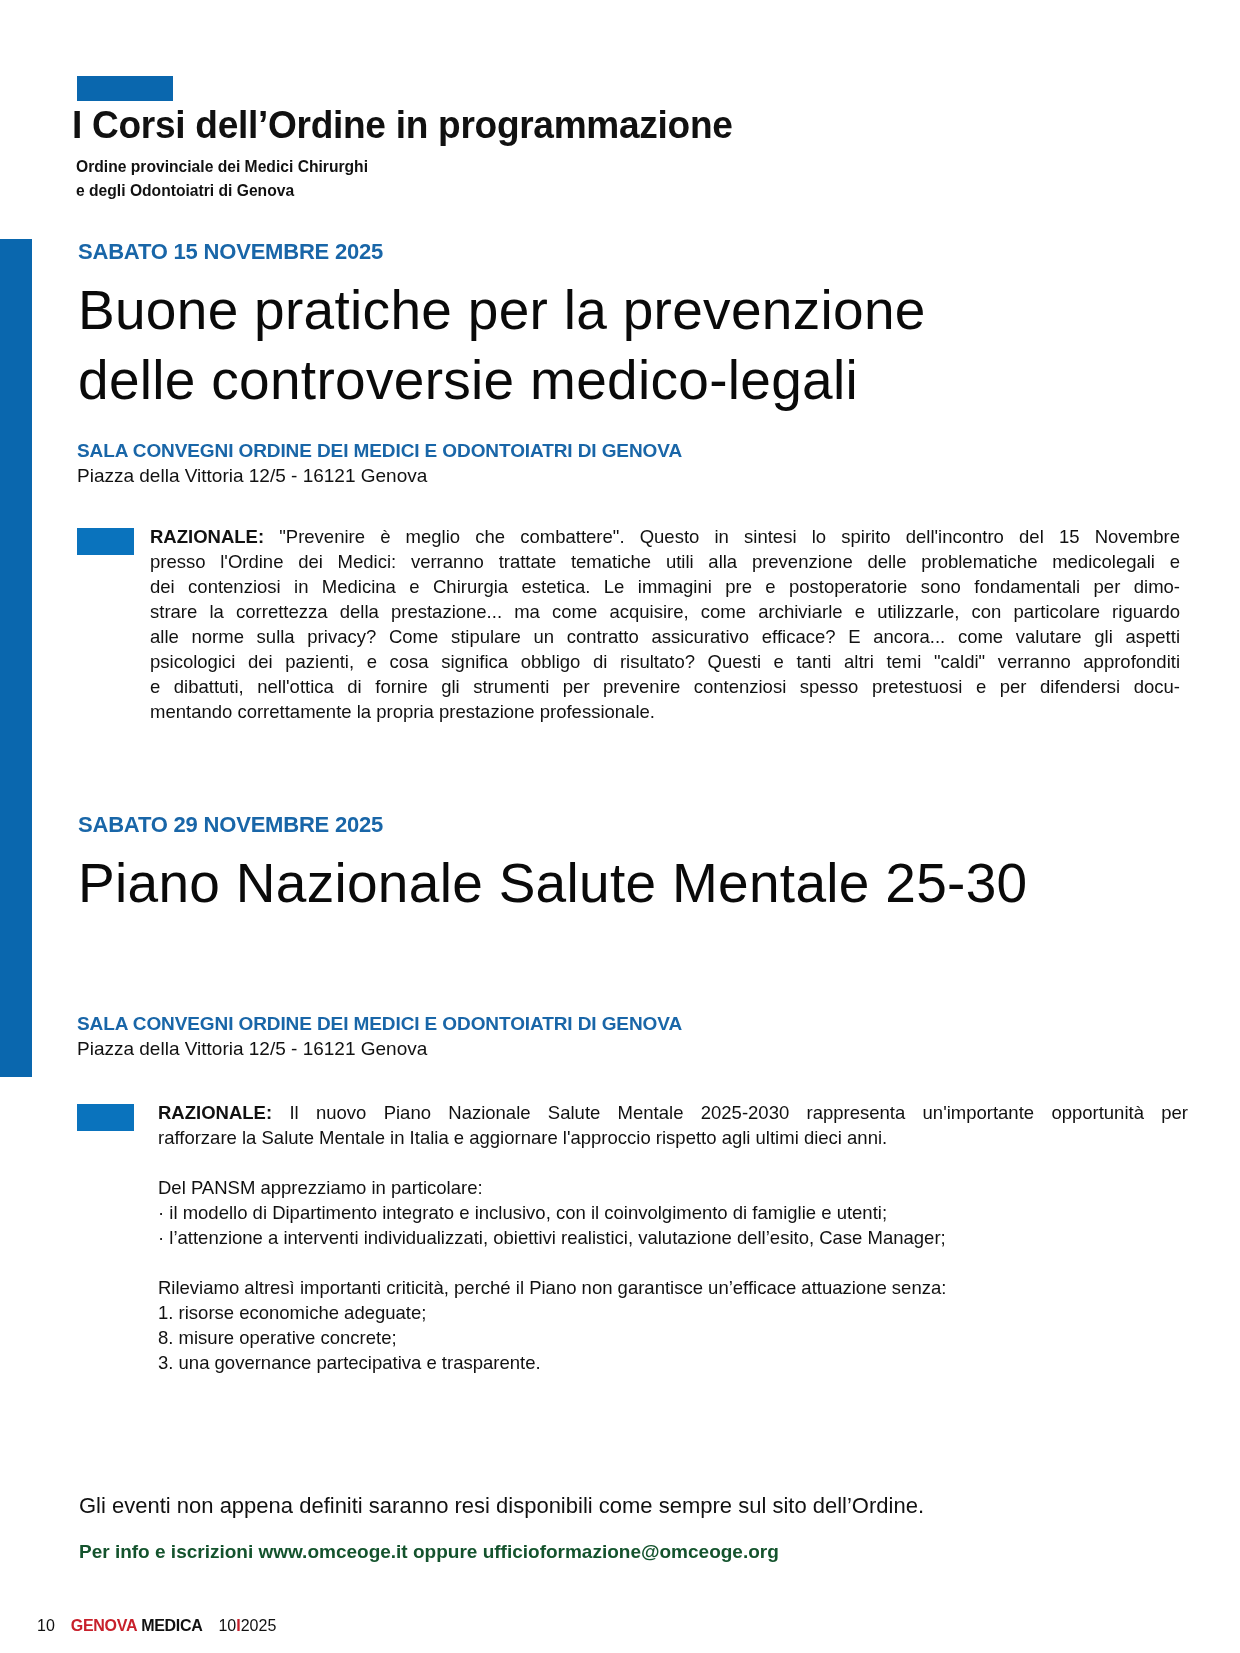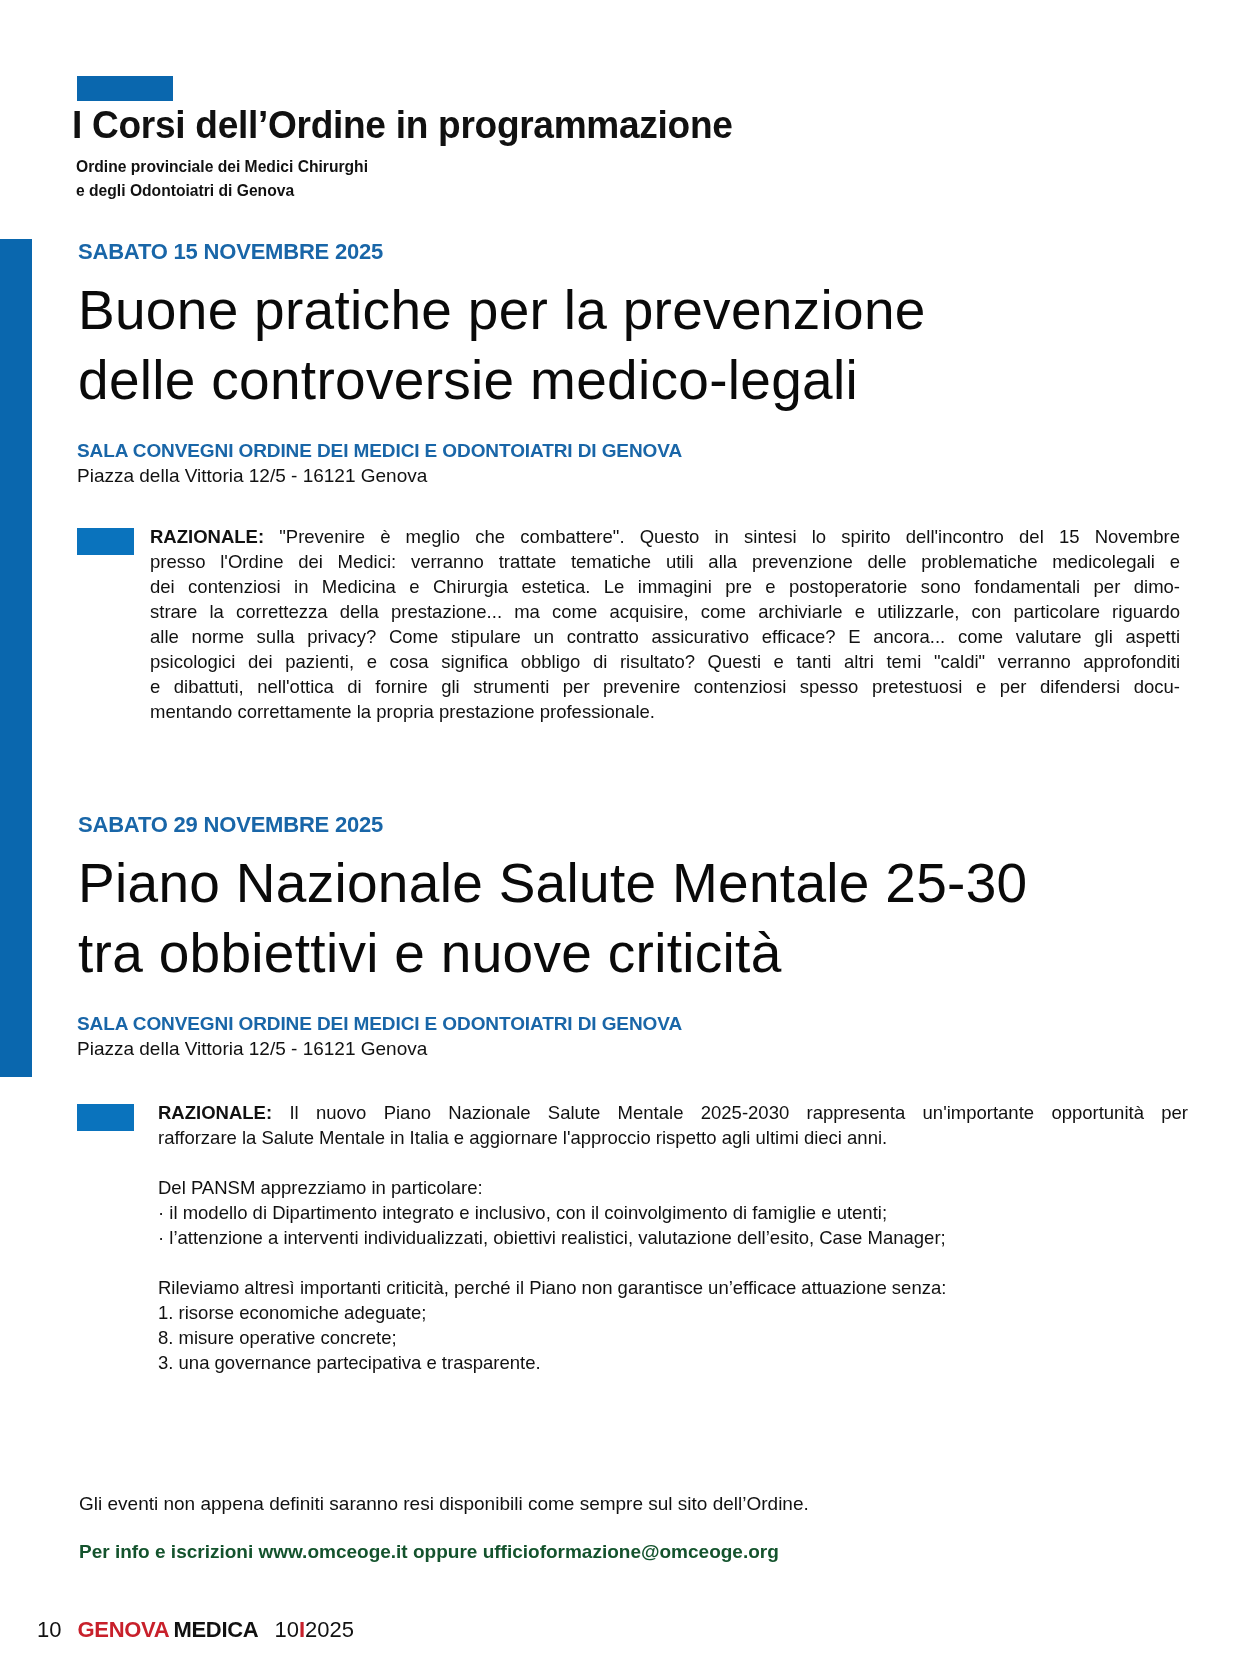--- a/index.html
+++ b/index.html
@@ -11,23 +11,23 @@
     .subtitle { left: 76px; top: 155px; font-size: 17px; font-weight: bold; line-height: 24px; color: #111; transform: scaleX(0.92); transform-origin: left; }
     .event-date { font-size: 22px; font-weight: bold; color: #1966a8; white-space: nowrap; letter-spacing: -0.2px; }
     .event-title { font-size: 55px; font-weight: normal; color: #0a0a0a; line-height: 70px; white-space: nowrap; letter-spacing: 0.3px; }
     .venue { font-size: 19px; font-weight: bold; color: #1966a8; white-space: nowrap; letter-spacing: -0.1px; }
     .address { font-size: 19px; color: #111; white-space: nowrap; }
     .rationale-mark { width: 57px; height: 27px; background: #0a73bd; }
     .rationale { width: 1030px; font-size: 18.5px; line-height: 25px; color: #111; text-align: justify; }
     .rationale b { font-weight: bold; }
     .line { white-space: nowrap; }
     .justify-line { display: block; text-align: justify; text-align-last: justify; white-space: normal; }
-    .footer-note { left: 79px; top: 1493px; font-size: 19px; color: #111; white-space: nowrap; }
+    .footer-note { left: 79px; top: 1493px; font-size: 22px; color: #111; white-space: nowrap; }
     .contact { left: 79px; top: 1541px; font-size: 19px; font-weight: bold; color: #14532d; white-space: nowrap; }
-    .folio { left: 37px; top: 1617px; font-size: 22px; color: #111; white-space: nowrap; display: flex; align-items: flex-start; gap: 0; }
+    .folio { left: 37px; top: 1617px; font-size: 16px; color: #111; white-space: nowrap; display: flex; align-items: flex-start; gap: 0; }
     .folio .num { margin-right: 16px; }
     .brand-a { color: #c8202b; font-weight: bold; letter-spacing: -0.3px; }
     .brand-b { color: #111; font-weight: bold; letter-spacing: -0.3px; margin-left: 4px; margin-right: 16px; }
     .sep { color: #c8202b; font-weight: bold; }
     .mt { margin-top: 25px; }
   </style>
 </head>
 <body>
 
 <div class="abs top-bar"></div>
@@ -58,21 +58,20 @@
     <span class="justify-line">psicologici  dei pazienti, e cosa significa obbligo di risultato?  Questi e tanti altri temi "caldi" verranno approfonditi</span>
     <span class="justify-line">e dibattuti, nell'ottica di fornire gli strumenti per prevenire  contenziosi spesso pretestuosi e per difendersi docu-</span>
     <span class="line" style="display:block;">mentando correttamente la propria prestazione professionale.</span>
   </div>
 </section>
 
 <section>
   <div class="abs event-date" style="left:78px; top:812px;">SABATO 29 NOVEMBRE 2025</div>
   <div class="abs event-title" style="left:78px; top:848px;">
     <div>Piano Nazionale Salute Mentale 25-30</div>
-    <div>tra obbiettivi e nuove criticità</div>
   </div>
   <div class="abs venue" style="left:77px; top:1013px;">SALA CONVEGNI ORDINE DEI MEDICI E ODONTOIATRI DI GENOVA</div>
   <div class="abs address" style="left:77px; top:1038px;">Piazza della Vittoria 12/5 - 16121 Genova</div>
 
   <div class="abs rationale-mark" style="left:77px; top:1104px;"></div>
   <div class="abs rationale" style="left:158px; top:1100px;">
     <span class="justify-line"><b>RAZIONALE:</b><span> Il nuovo Piano Nazionale Salute Mentale 2025-2030 rappresenta un'importante opportunità per</span></span>
     <span class="line" style="display:block;">rafforzare la Salute Mentale in Italia e aggiornare l'approccio rispetto agli ultimi dieci anni.</span>
 
     <div class="mt">

